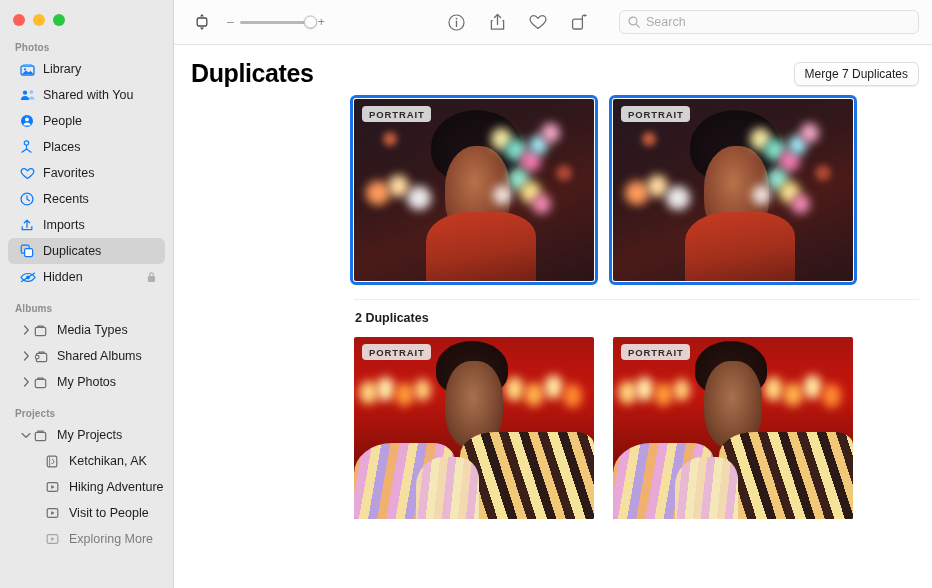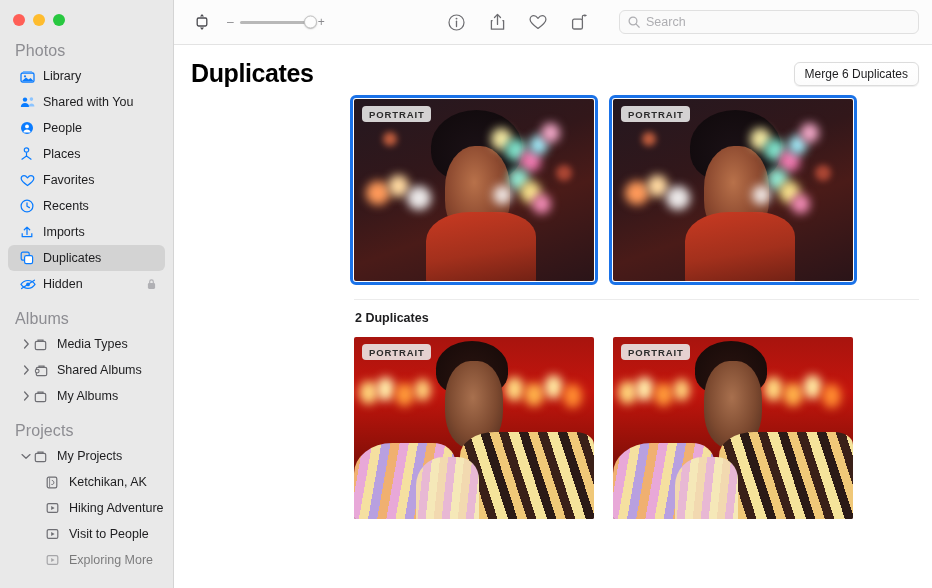--- a/index.html
+++ b/index.html
@@ -21,21 +21,21 @@
     position: relative;
     overflow: hidden;
   }
   .traffic { display: flex; gap: 8px; padding: 14px 0 0 13px; height: 36px; }
   .light { width: 12px; height: 12px; border-radius: 50%; }
   .light.red { background: #ff5f57; }
   .light.yellow { background: #febc2e; }
   .light.green { background: #28c840; }
 
   .sect-title {
-    font-size: 16px; color: #8d8d92; font-weight: 400;
+    font-size: 10px; color: #8d8d92; font-weight: 700;
     padding: 6px 0 3px 15px; letter-spacing: .1px;
   }
   .srow {
     display: flex; align-items: center; height: 26px;
     margin: 0 8px; padding-left: 12px; border-radius: 6px;
     font-size: 12.5px; color: #1d1d1f; position: relative;
   }
   .srow.selected { background: #d3d3d3; }
   .srow .ic { width: 19px; display: flex; align-items: center; justify-content: flex-start; flex: 0 0 19px; }
   .srow .lbl { margin-left: 4px; white-space: nowrap; }
@@ -258,21 +258,21 @@
           <svg class="bi" width="7" height="10" viewBox="0 0 7 10">
             <path d="M1.6 1 L5.2 5 L1.6 9" fill="none" stroke="#6e6e73" stroke-width="1.3" stroke-linecap="round" stroke-linejoin="round"></path>
           </svg>
         </span>
       <span class="ic">
           <svg class="bi" width="13" height="13" viewBox="0 0 13 13">
             <rect x="1.3" y="3.3" width="10.4" height="8.4" rx="1.5" fill="none" stroke="#6e6e73" stroke-width="1.2"></rect>
             <path d="M4 3.3 V2.1 h5 v1.2" fill="none" stroke="#6e6e73" stroke-width="1.2"></path>
           </svg>
         </span>
-      <span class="lbl">My Albums</span>
+      <span class="lbl">My Photos</span>
     </div>
 
     <div class="sect-title" style="padding-top:13px;">Projects</div>
 
     <div class="srow ind">
       <span class="tw" style="left:12px">
           <svg class="bi" width="10" height="7" viewBox="0 0 10 7">
             <path d="M1 1.6 L5 5.2 L9 1.6" fill="none" stroke="#6e6e73" stroke-width="1.3" stroke-linecap="round" stroke-linejoin="round"></path>
           </svg>
         </span>
@@ -383,21 +383,21 @@
               </svg>
             </span>
           <input type="text" placeholder="Search" style="">
         </div>
       </div>
     </div>
 
     <div class="hdr">
       <h1>Duplicates</h1>
       <div class="sp"></div>
-      <button class="merge-btn">Merge 6 Duplicates</button>
+      <button class="merge-btn">Merge 7 Duplicates</button>
     </div>
 
     <div class="grid-wrap">
 
       <div class="row" style="padding-left:180px;">
         <div class="cell sel">
           <div class="photo">
             <div class="art" style="background:linear-gradient(160deg,#241820 0%,#32171a 38%,#4a1b18 62%,#2a1418 100%);">
               <div style="position:absolute;left:32%;top:6%;width:38%;height:40%;background:radial-gradient(ellipse at 50% 60%,#1b1116 0%,#120b0e 72%,rgba(0,0,0,0) 100%);border-radius:50% 50% 42% 42%;"></div>
               <div style="position:absolute;left:38%;top:26%;width:27%;height:50%;background:radial-gradient(ellipse at 45% 40%,#b8714a 0%,#8d4a30 52%,#5d2a1d 100%);border-radius:46% 46% 40% 40%;"></div>

